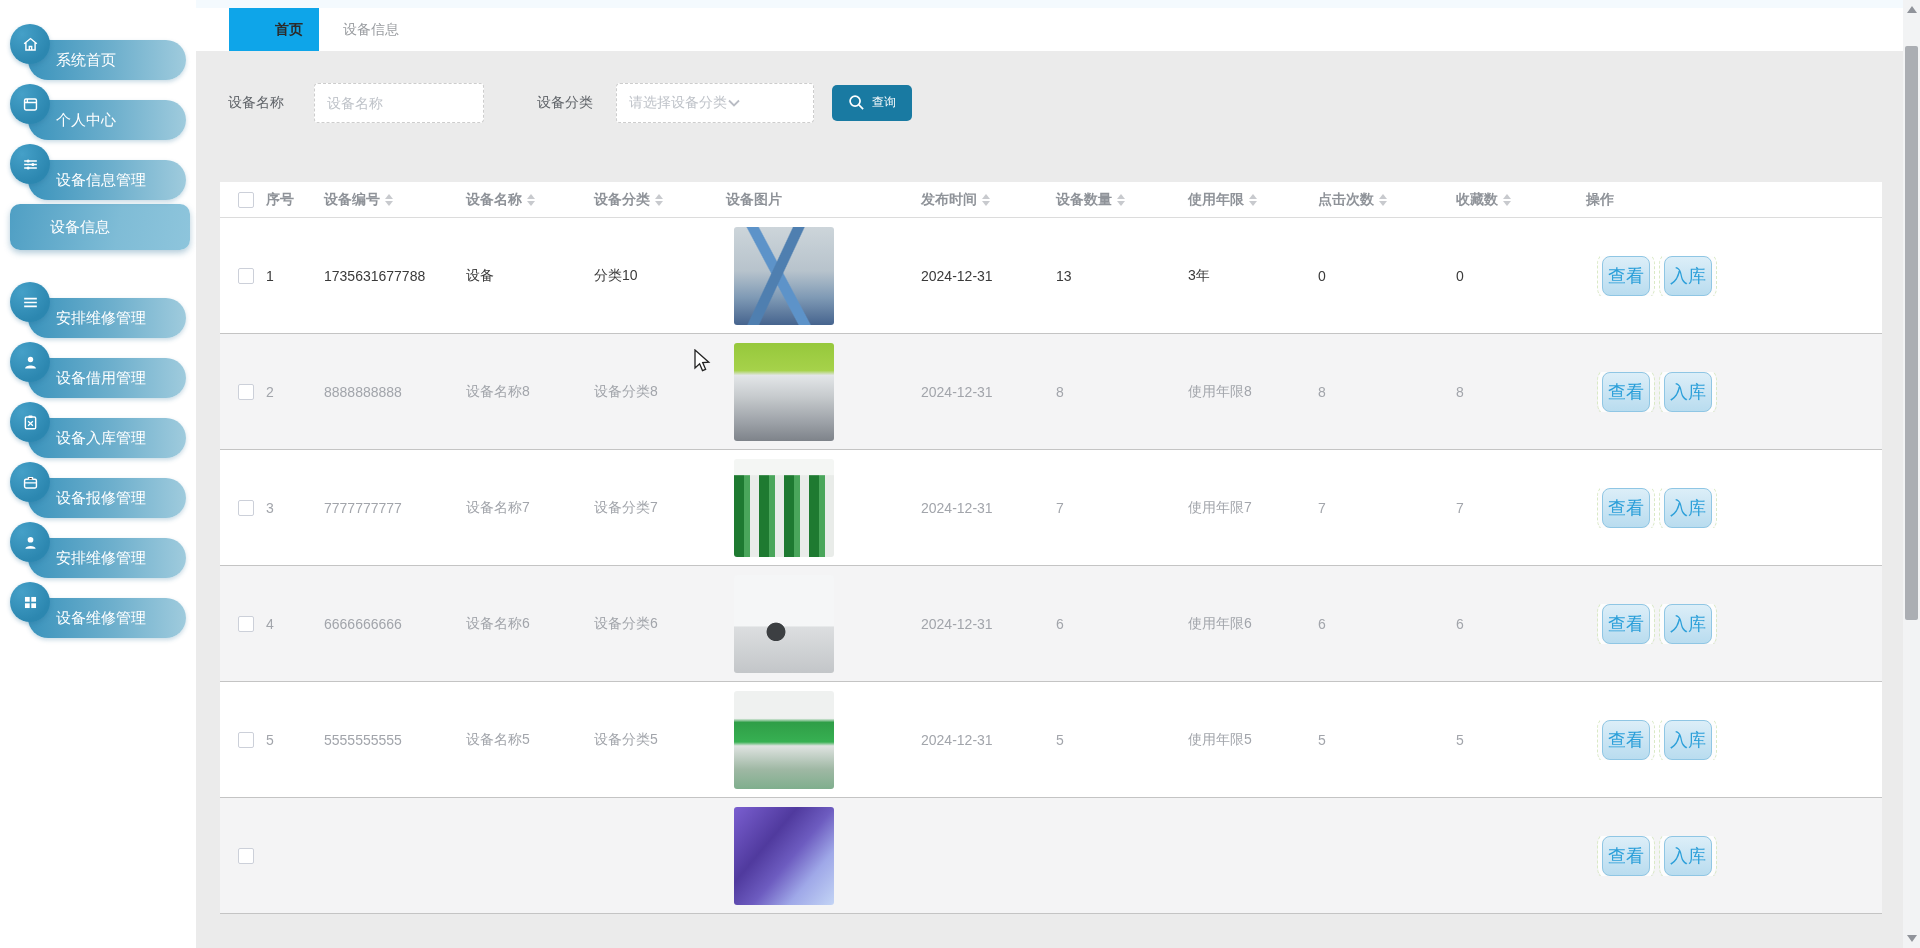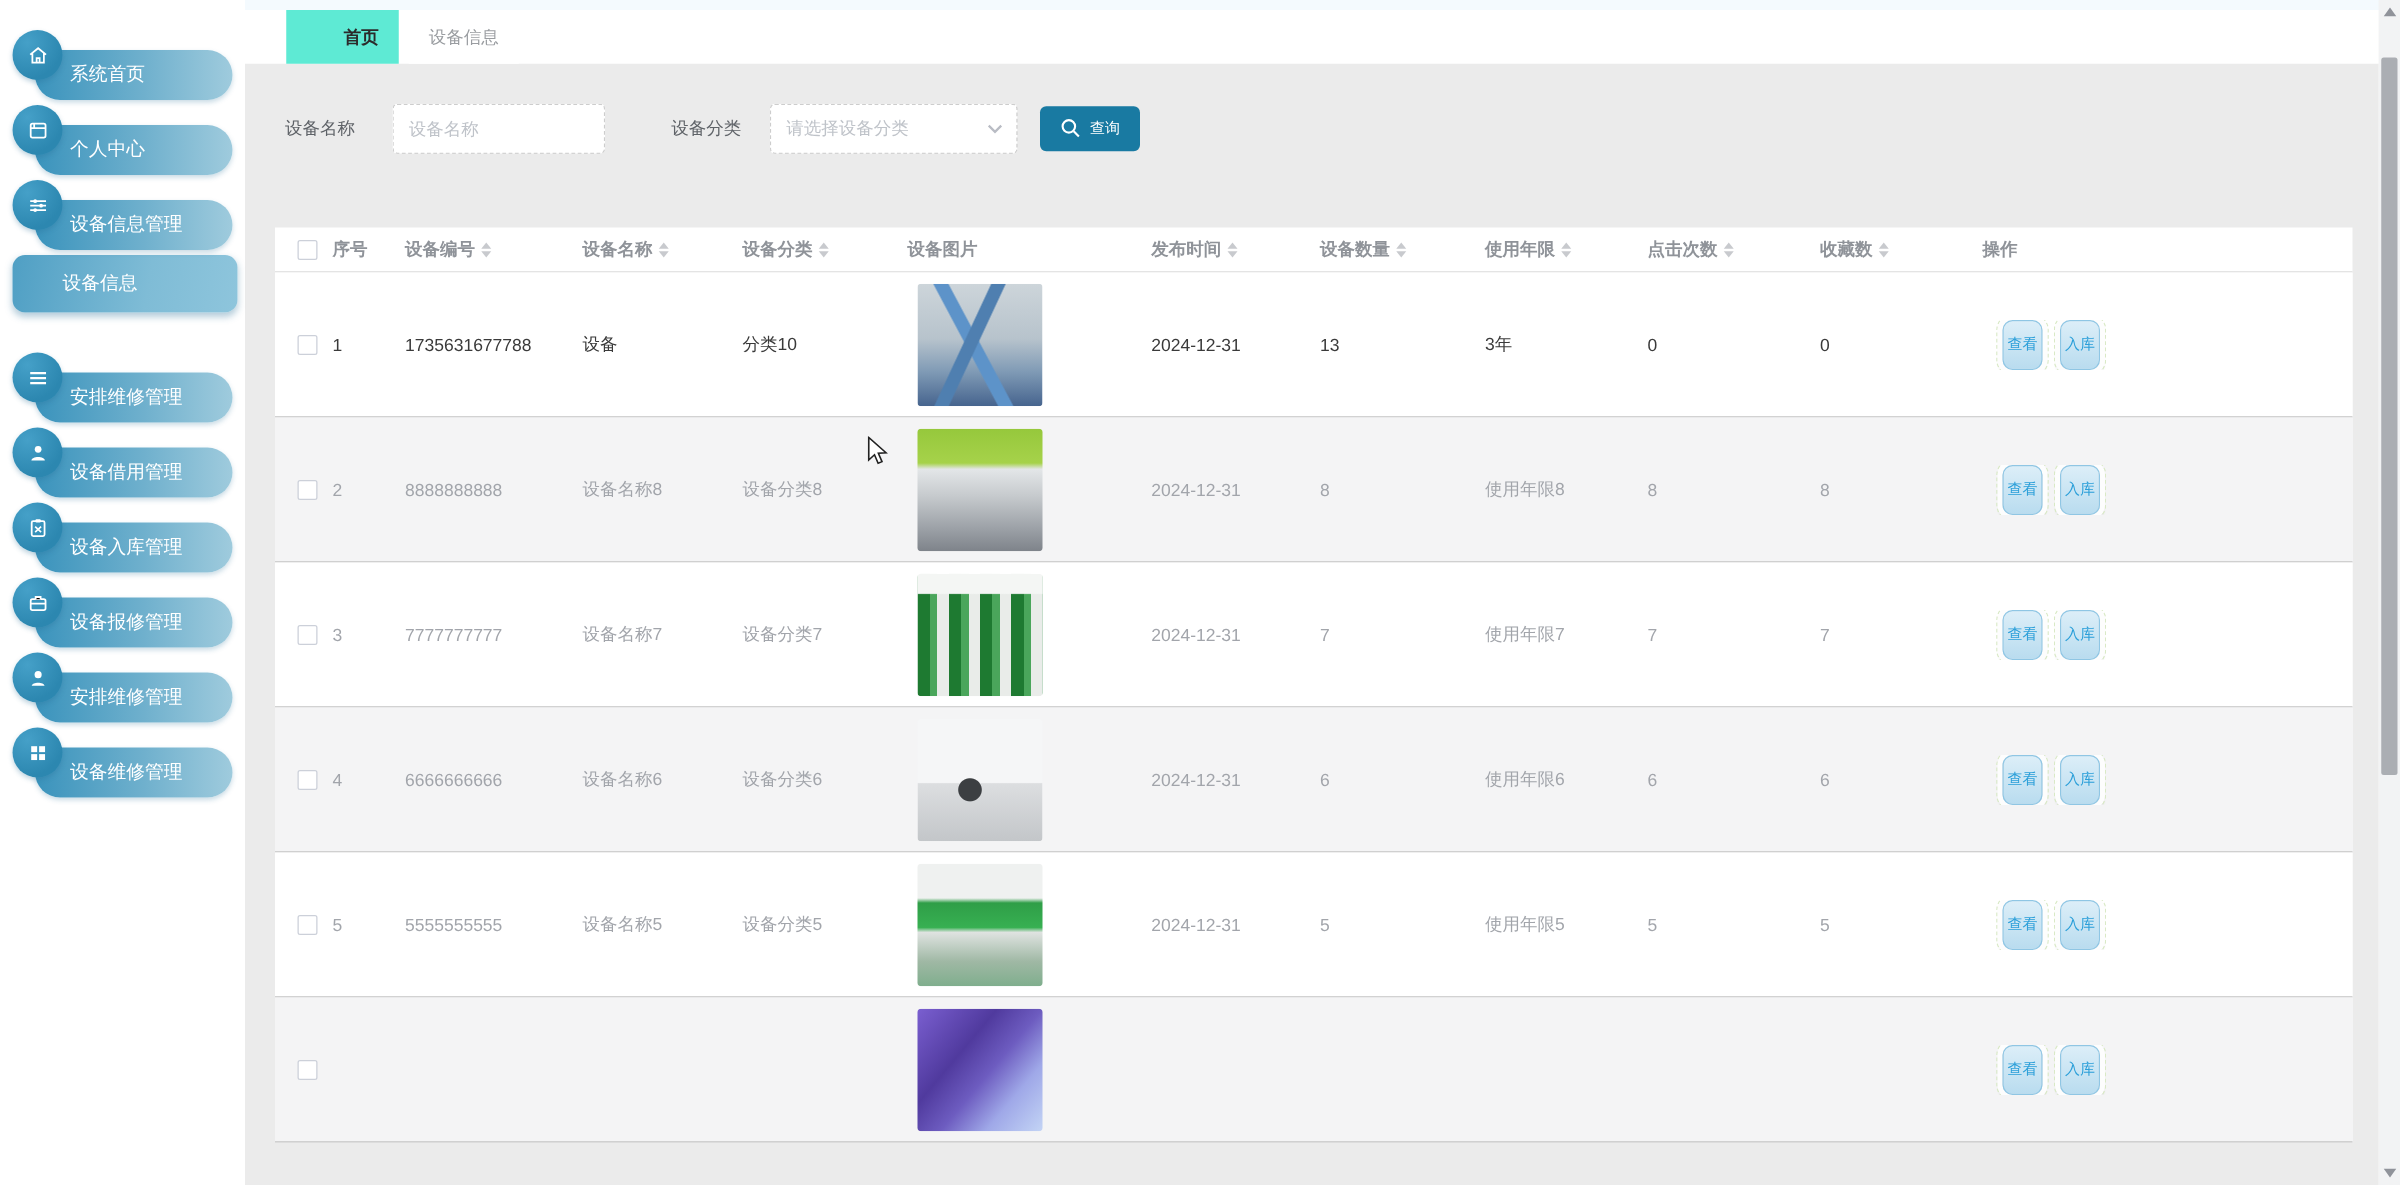--- a/index.html
+++ b/index.html
@@ -34,34 +34,34 @@
             background:radial-gradient(circle at 50% 28%,#e8c9a8 0 26%,#2c2a2e 27% 72%,#8d867f 73%);
             border:1px solid rgba(255,255,255,.4); overflow:hidden; }
   .avatar:before { content:""; position:absolute; left:10px; top:2px; width:24px; height:18px; border-radius:50%;
             background:#3a3335; }
   .avatar-caret { position:absolute; top:50px; right:62px; width:0; height:0;
             border-left:8px solid transparent; border-right:8px solid transparent; border-top:9px solid #cdeaf9; cursor:pointer; }
 
   .tabbar { height:43px; background:#fff; display:flex; align-items:stretch; padding-left:33px; }
   .tab { height:43px; line-height:43px; padding:0 16px; font-size:14px; color:#9a9da1; background:#fff; cursor:pointer; white-space:nowrap; }
   .tab + .tab { margin-left:8px; }
-  .tab.active { background:#5eead4; color:#2b2b2b; font-weight:bold;padding-left:46px; }
+  .tab.active { background:#0ea5e9; color:#2b2b2b; font-weight:bold;padding-left:46px; }
 
   .content { padding-left:24px; }
 
   
   .searchbar { height:131px; display:flex; align-items:center; padding-bottom:28px; }
   .flabel { font-size:14px; color:#5f6368; white-space:nowrap; }
   .flabel.first { margin-left:8px; }
   .finput { width:170px; height:40px; margin-left:30px; border:1px dashed #cdcdcd; border-radius:4px;
             background:#fff; padding:0 12px; font-size:14px; color:#444; outline:none; }
   .finput::placeholder { color:#bfc3c9; }
   .flabel.second { margin-left:53px; }
   .fselect { width:198px; height:40px; margin-left:23px; border:1px dashed #cdcdcd; border-radius:4px;
-             background:#fff; display:flex; align-items:center; justify-content:space-between;
+             background:#fff; display:flex; align-items:center; 
              padding:0 10px 0 12px; cursor:pointer; }
   .fselect .ph { font-size:14px; color:#bfc3c9; }
   .qbtn { margin-left:18px; height:36px; padding:0 16px; border:none; border-radius:5px; cursor:pointer;
           background:#197aa2; color:#fff; font-size:12px; display:flex; align-items:center; gap:7px; }
 
   
   .table-card { width:1662px; background:#fff; }
   .trow { display:flex; align-items:center; }
   .cell { padding-left:10px; font-size:14px; display:flex; align-items:center; overflow:hidden; white-space:nowrap; }
   .thead { height:36px; border-bottom:1px solid #dcdcdc; }
@@ -86,23 +86,23 @@
       linear-gradient(180deg,#f4f6f4 0%,#f4f6f4 16%,transparent 17%),
       repeating-linear-gradient(90deg,#1e7a31 0 10px,#4aa65b 10px 16px,#e9ece9 16px 25px); }
   .img-white-lab-workbench { background:
       radial-gradient(ellipse at 42% 58%, #3c3f42 0 11%, transparent 12%),
       linear-gradient(180deg,#f5f6f7 0 52%,#dcdee0 53%,#c3c6c9 100%); }
   .img-green-cnc-machine { background:
       linear-gradient(180deg,#eff1f0 0 28%,#2f9e47 32%,#37b052 52%,#dfe3e1 56%,#9fb8a4 80%,#7fae8d 100%); }
   .img-purple-tech-scene { background:
       linear-gradient(130deg,#7a5fd0 0%,#503a9e 35%,#6d5cc0 55%,#9fa8e8 75%,#c3d4f5 100%); }
 
-  .act-btn { width:32px; height:40px; border-radius:8px; cursor:pointer;
+  .act-btn { width:48px; height:40px; border-radius:8px; cursor:pointer;
              background:linear-gradient(180deg,#dceef8 0%,#b9dcef 100%);
-             border:1px solid #8fc6e4; color:#2b9fd9; font-size:12px;
+             border:1px solid #8fc6e4; color:#2b9fd9; font-size:18px;
              box-shadow:0 0 0 4px #fdfdfd, 0 3px 3px 2px rgba(0,0,0,.12);
              outline:1px dashed #d9e9c6; outline-offset:4px; }
   .act-btn + .act-btn { margin-left:14px; }
 
   
   .scrollbar { position:absolute; right:0; top:0; width:17px; height:948px; background:#f2f3f4; z-index:9; }
   .sb-arrow { position:absolute; left:4px; width:0; height:0; border-left:5px solid transparent; border-right:5px solid transparent; }
   .sb-arrow.up { top:6px; border-bottom:7px solid #90939a; }
   .sb-arrow.down { bottom:6px; border-top:7px solid #90939a; }
   .sb-thumb { position:absolute; left:2px; top:46px; width:13px; height:574px; background:#abaeb3; border-radius:2px; cursor:pointer; }

